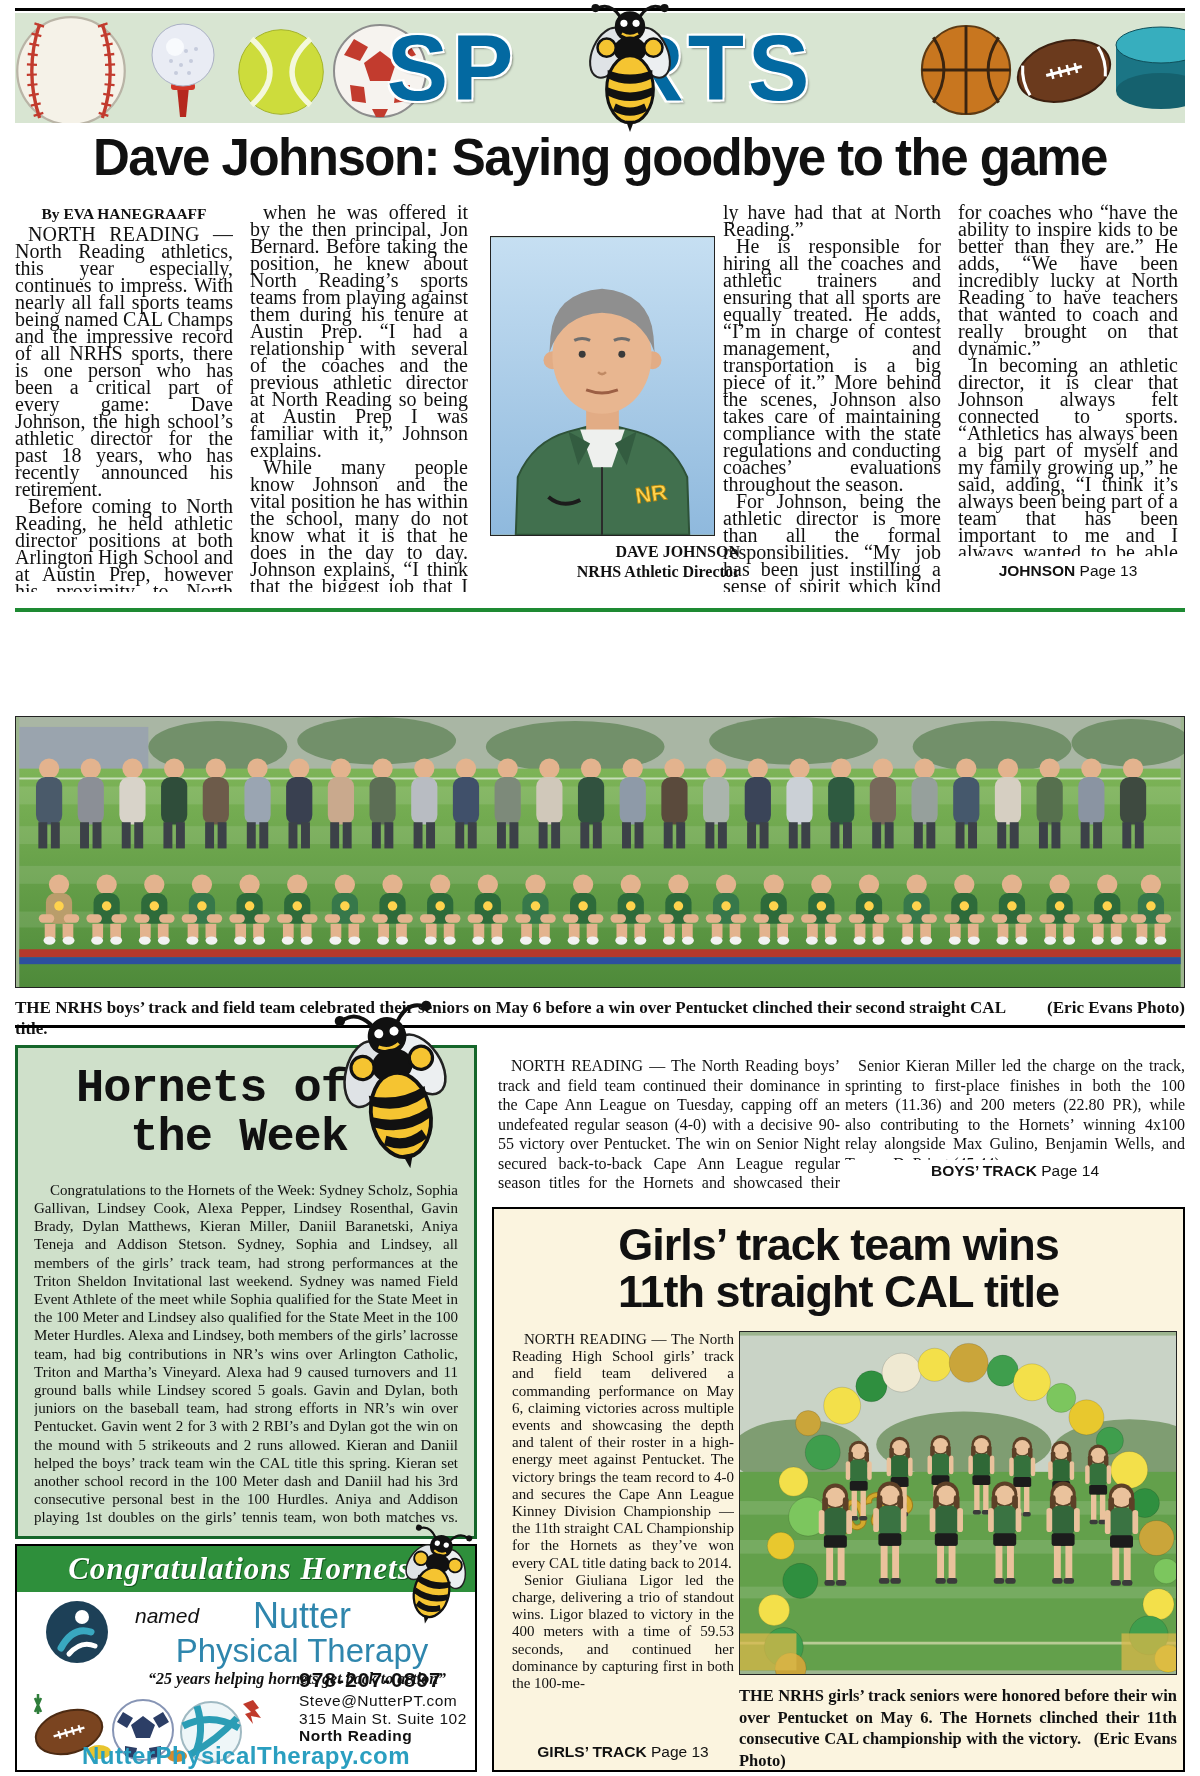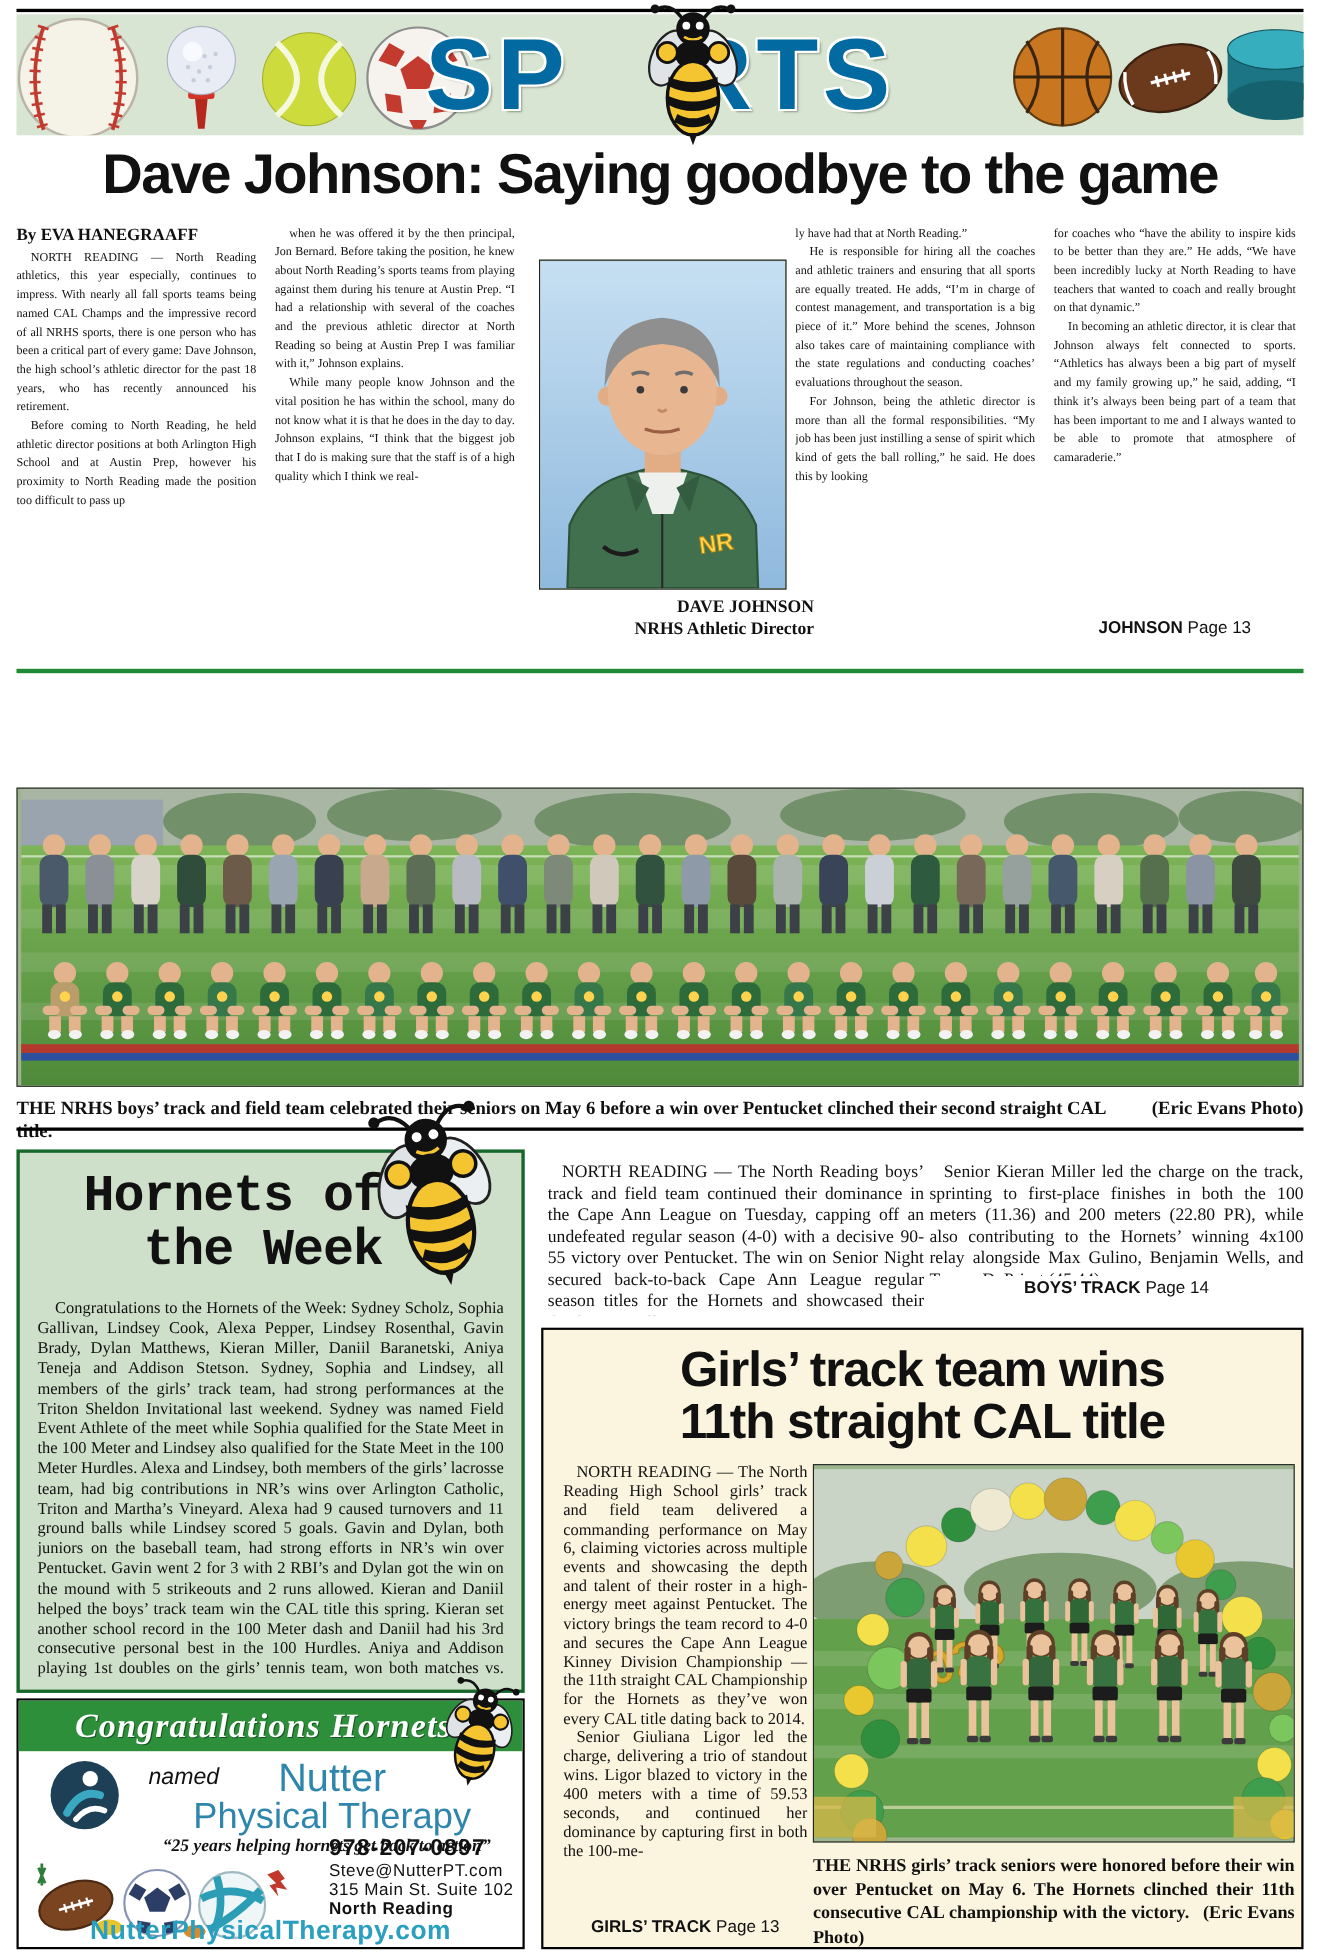--- a/index.html
+++ b/index.html
@@ -11,23 +11,23 @@
   .sportsword{display:flex;align-items:center;justify-content:center;height:100%;gap:2px}
   .sports{font-family:"Liberation Sans",sans-serif;font-weight:700;font-size:92px;color:#0369a1;
           letter-spacing:4px;line-height:1;
           text-shadow:2px 2px 0 #fff,-2px -2px 0 #fff,2px -2px 0 #fff,-2px 2px 0 #fff,3px 3px 2px rgba(0,0,0,.35)}
   .h1{font-family:"Liberation Sans",sans-serif;font-weight:700;font-size:51px;letter-spacing:-1.5px;
       text-align:center;line-height:1;white-space:nowrap}
   .h2{font-family:"Liberation Sans",sans-serif;font-weight:700;font-style:italic;font-size:46px;
       letter-spacing:-1px;text-align:center;line-height:1.02}
   .h3{font-family:"Liberation Sans",sans-serif;font-weight:700;font-size:45px;letter-spacing:-1px;
       text-align:center;line-height:1.05}
-  .bodycol{font-size:11px;line-height:17px;text-align:justify;overflow:hidden}
+  .bodycol{font-size:20px;line-height:17px;text-align:justify;overflow:hidden}
   .bodycol p{margin:0;text-indent:13px}
-  .byline{font-weight:bold;font-size:15.5px;line-height:17px}
+  .byline{font-weight:bold;text-align:center;font-size:15.5px;line-height:17px}
   .photocap{font-weight:bold;text-align:right;font-size:16px;line-height:20px}
   .bigcap{font-weight:bold;font-size:17px;line-height:21px}
   .jump{font-family:"Liberation Sans",sans-serif;font-size:15.5px;text-align:center;white-space:nowrap}
   .jump b{font-weight:700}
   .greenbox{background:#cfe0ca;border:3px solid #15662a;box-sizing:border-box}
   .hbtitle{font-family:Liberation Mono, monospace;font-weight:700;font-size:47px;line-height:1.05;
            letter-spacing:-1px;text-align:right}
   .hbbody{font-size:15px;line-height:18.2px;text-align:justify;overflow:hidden}
   .hbbody p{margin:0;text-indent:16px}
   .creambox{background:#fbf4df;border:2px solid #000;box-sizing:border-box}

